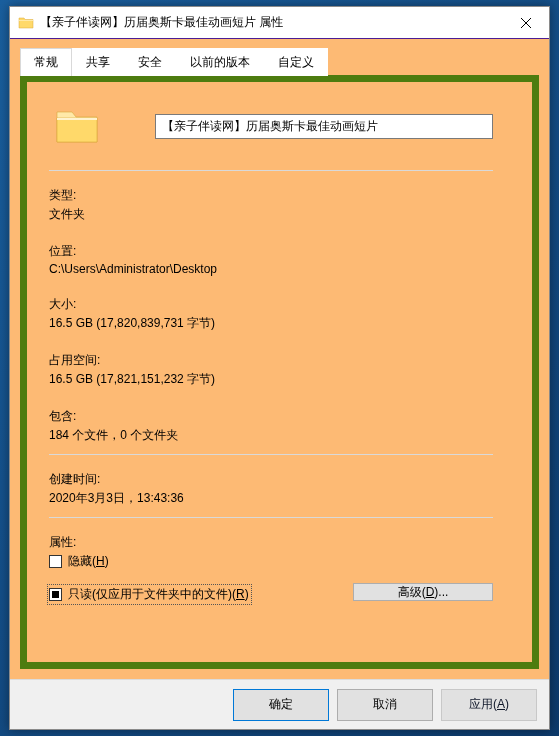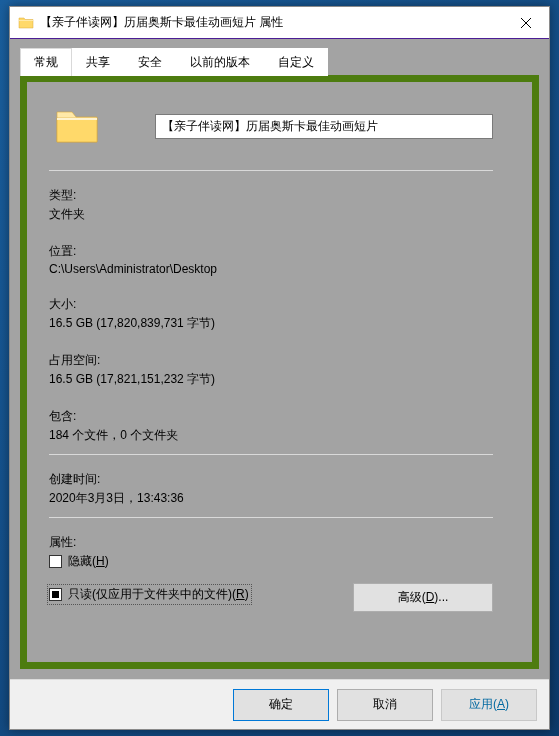--- a/index.html
+++ b/index.html
@@ -49,21 +49,21 @@
     display: flex;
     align-items: center;
     justify-content: center;
     color: #000;
   }
   .titlebar .close svg { width: 10px; height: 10px; }
 
   .body {
     flex: 1;
     padding: 8px 10px 10px 10px;
-    background: #a3a3a3;
+    background: #fdba74;
     display: flex;
     flex-direction: column;
   }
 
   .tabs {
     display: flex;
     align-items: flex-end;
     position: relative;
     z-index: 2;
   }
@@ -168,30 +168,30 @@
   .checklabel { font-size: 12px; }
   .underline-key { text-decoration: underline; }
 
   .adv-btn-row {
     display: flex;
     justify-content: flex-end;
     margin-top: -46px;
   }
   .btn {
     min-width: 96px;
-    height: 29px;
+    height: 18px;
     border: 1px solid #adadad;
     background: #e1e1e1;
     font-family: inherit;
     font-size: 12px;
     padding: 0 14px;
     cursor: default;
   }
   .btn.disabled {
-    color: #0369a1;
+    color: #0f172a;
     background: #e1e1e1;
     border-color: #c8c8c8;
   }
 
   .footer {
     height: 50px;
     background: #f0f0f0;
     border-top: 1px solid #dcdcdc;
     display: flex;
     align-items: center;

